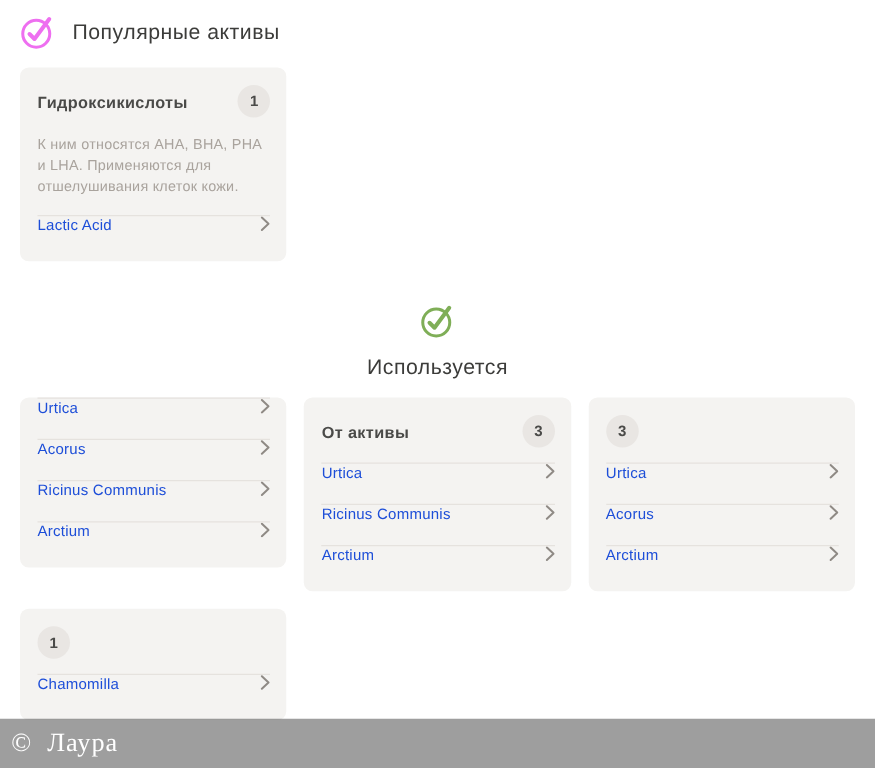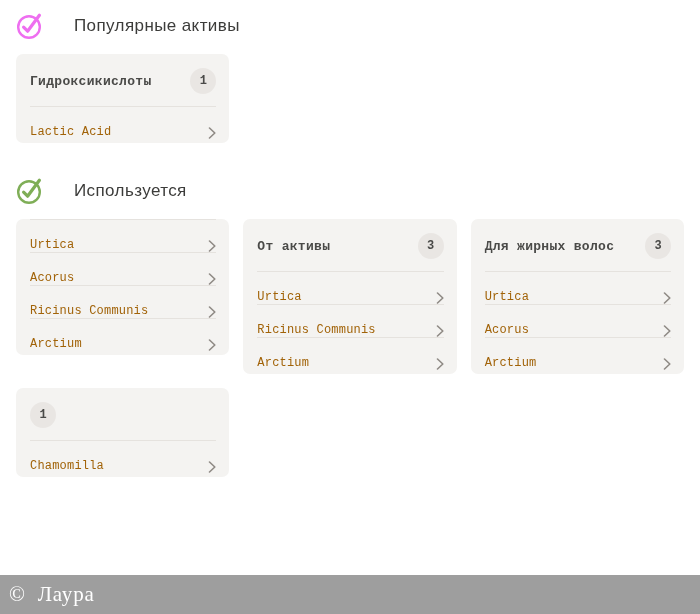--- a/index.html
+++ b/index.html
@@ -8,24 +8,24 @@
     position: relative;
     background: #ffffff;
     font-family: "Liberation Sans", sans-serif;
     overflow: hidden;
   }
   .content { padding: 8px 16px 0; }
 
   .section-header {
     display: flex;
     align-items: center;
-    gap: 29px;
+    gap: 13px;
     margin: 4px 0 14px 0;
   }
-  .section-header.second { margin-top: 34px; }
+  .section-header.second { margin-top: 34px; flex-direction: column; }
   .section-title {
     font-size: 17px;
     font-weight: 500;
     color: #3c3c3a;
     letter-spacing: 0.4px;
   }
   .check-icon { display: inline-flex; flex: 0 0 auto; }
   .check-icon.pink  { color: #ee6ff0; }
   .check-icon.green { color: #7fae57; }
 
@@ -33,21 +33,20 @@
     display: grid;
     grid-template-columns: repeat(3, 1fr);
     gap: 14px;
     align-items: start;
   }
 
   .card {
     background: #f4f3f1;
     border-radius: 7px;
     padding: 0 13px 4px 14px;
-    font-family: Liberation Mono, monospace;
   }
   .card-header {
     display: flex;
     align-items: center;
     justify-content: space-between;
     gap: 10px;
     padding: 14px 0 12px;
   }
   .card-title {
     font-size: 13px;
@@ -71,26 +70,26 @@
   }
   .card-desc {
     font-size: 11.5px;
     line-height: 17px;
     color: #a9a39d;
     letter-spacing: 0.2px;
     padding: 2px 0 13px;
   }
   .item {
     display: flex;
-    align-items: flex-end;
+    align-items: flex-start;
     justify-content: space-between;
     height: 33px;
     border-top: 1px solid #e5e2de;
     font-size: 12px;
-    color: #a16207;
+    color: #1d4ed8;
     letter-spacing: 0.2px;
     cursor: pointer;
   }
   .chev { display: inline-flex; flex: 0 0 auto; }
 
   .watermark-bar {
     position: absolute;
     left: 0; right: 0; bottom: 0;
     height: 39px;
     background: rgba(78, 78, 78, 0.55);
@@ -129,20 +128,21 @@
     </span>
     <span class="section-title">Популярные активы</span>
   </div>
 
   <div class="card-grid">
     <div class="card">
       <div class="card-header">
         <div class="card-title">Гидроксикислоты</div>
         <div class="badge">1</div>
       </div>
+      <div class="card-desc">К ним относятся AHA, BHA, PHA и LHA. Применяются для отшелушивания клеток кожи.</div>
       <div class="item">
         <span>Lactic Acid</span>
         <span class="chev">
           <svg width="8" height="12" viewBox="0 0 8 12">
               <use href="#chevron-right"></use>
             </svg>
         </span>
       </div>
     </div>
   </div>
@@ -219,21 +219,20 @@
         <span class="chev">
             <svg width="8" height="12" viewBox="0 0 8 12">
               <use href="#chevron-right"></use>
             </svg>
           </span>
       </div>
     </div>
 
     <div class="card">
       <div class="card-header">
-        <div class="card-title">Для жирных волос</div>
         <div class="badge">3</div>
       </div>
       <div class="item">
         <span>Urtica</span>
         <span class="chev">
             <svg width="8" height="12" viewBox="0 0 8 12">
               <use href="#chevron-right"></use>
             </svg>
           </span>
       </div>

